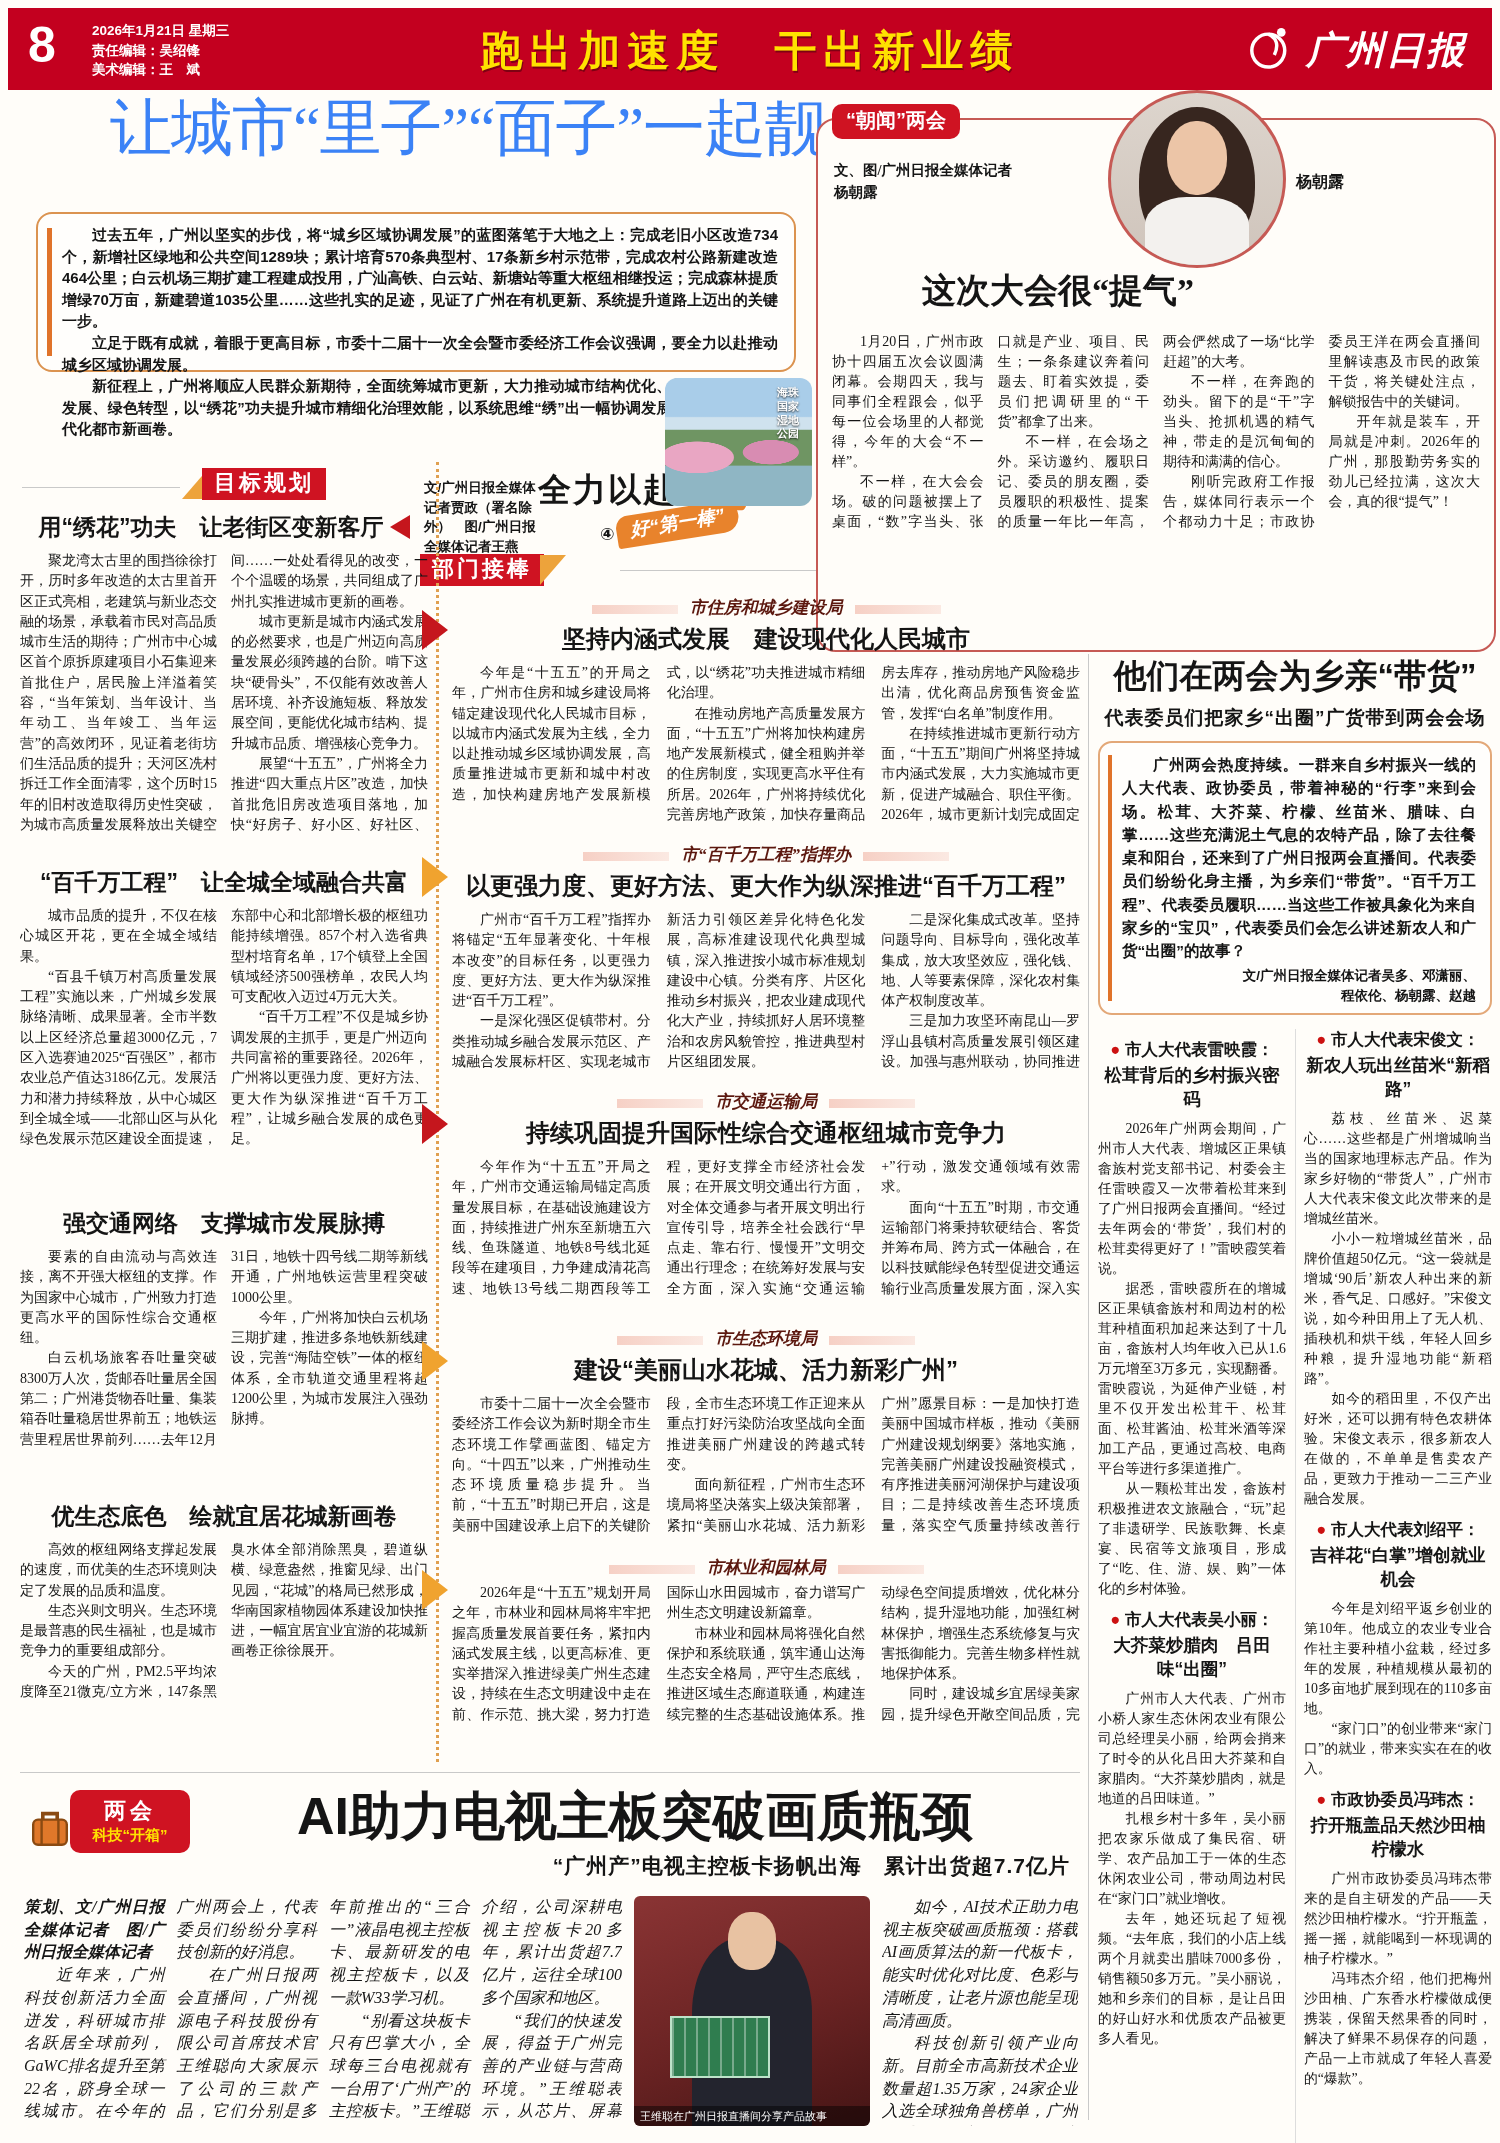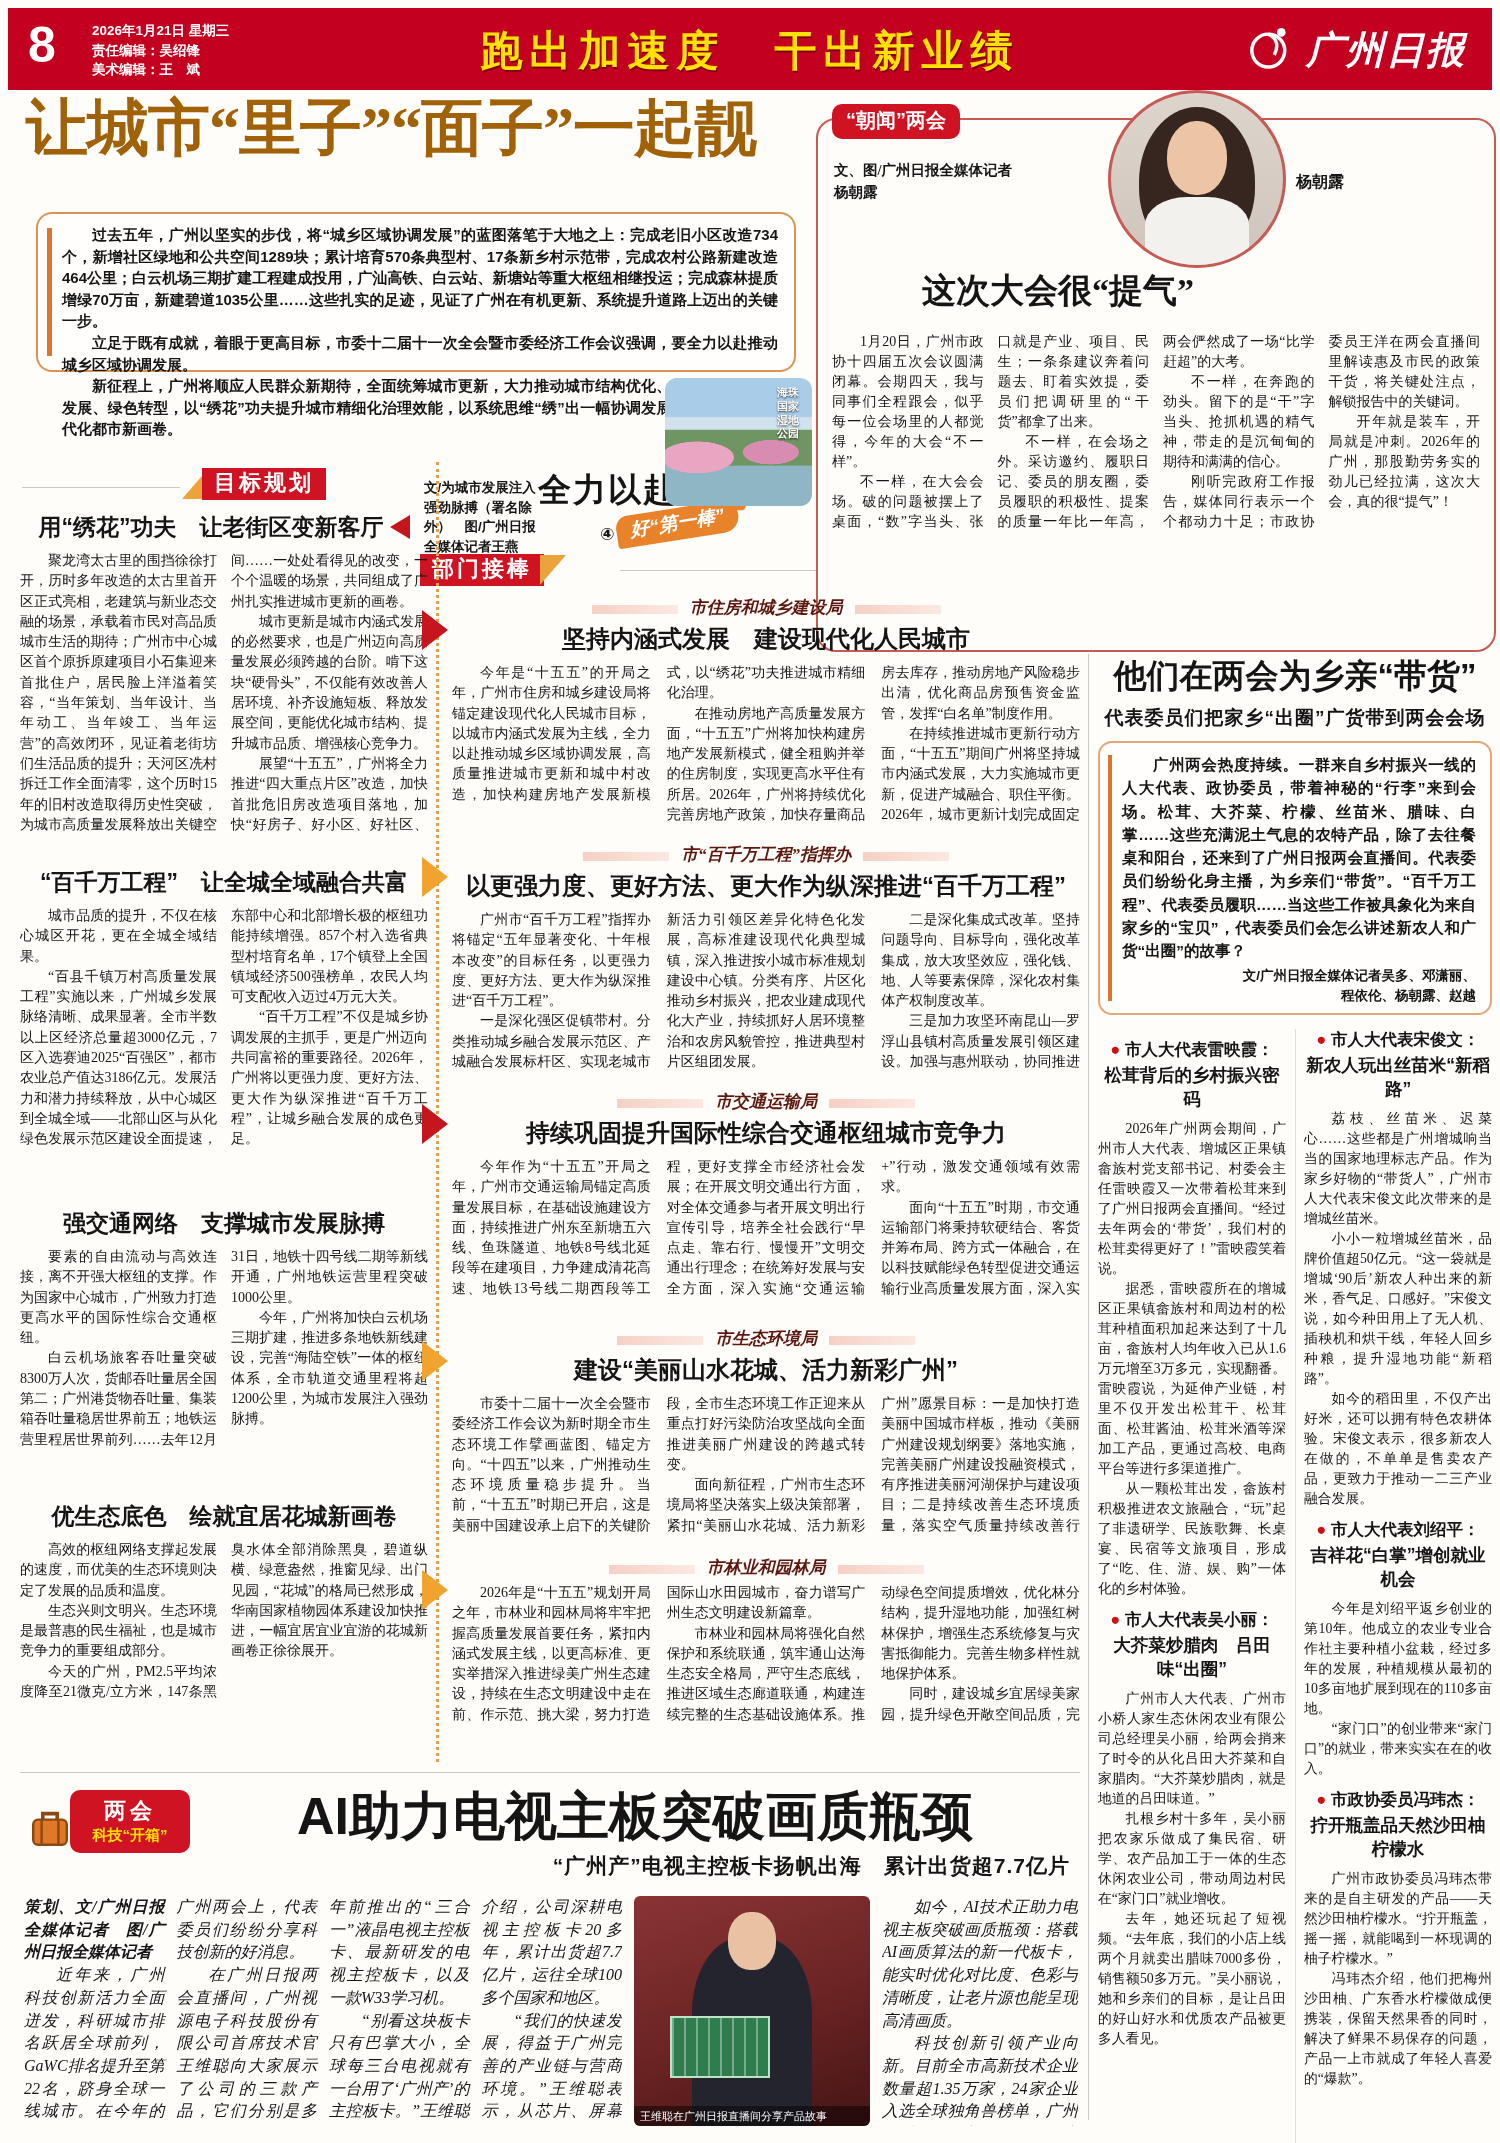--- a/index.html
+++ b/index.html
@@ -11,22 +11,22 @@
   
   .header{left:8px;top:8px;width:1484px;height:82px;background:#c3001f;color:#fff;}
   .pagenum{left:20px;top:8px;font-size:50px;font-weight:900;}
   .meta{left:84px;top:13px;font-size:13.5px;line-height:1.45;font-weight:600;}
   .slogan{left:0;right:0;top:15px;text-align:center;font-size:42px;font-weight:900;color:#ffe200;
           letter-spacing:7px;text-shadow:1px 2px 0 #7e0113;}
   .masthead{right:26px;top:14px;display:flex;align-items:center;gap:10px;}
   .masthead .mh-text{font-size:38px;font-weight:900;font-style:italic;letter-spacing:2px;text-align:center;}
 
   
-  .lead-hl{left:26px;top:96px;width:800px;font-size:62px;font-weight:700;line-height:1.05;
-           letter-spacing:-1px;white-space:nowrap;color:#a16207;}
+  .lead-hl{left:26px;top:96px;width:800px;font-size:62px;font-weight:400;line-height:1.05;
+           letter-spacing:-1px;white-space:nowrap;color:#3b82f6;text-align:right;}
   .lead-sub{left:26px;top:177px;width:800px;font-size:22px;font-weight:800;white-space:nowrap;}
   .lead-box{left:36px;top:212px;width:760px;height:160px;border:2px solid #db9350;border-radius:16px;
             padding:10px 16px 10px 24px;box-sizing:border-box;background:#fffefc;}
   .lead-box::before{content:"";position:absolute;left:9px;top:14px;bottom:14px;width:5px;background:#e0732a;}
   .lead-box p{margin:0;font-size:15px;line-height:1.44;font-weight:700;text-indent:2em;text-align:justify;}
 
   
   .hline{background:#c9c9c9;height:1px;}
   .sec-head{display:flex;align-items:center;height:32px;}
   .sec-tri{width:0;height:0;border-bottom:30px solid #eda33b;border-left:26px solid transparent;margin-right:-6px;}
@@ -160,21 +160,21 @@
     <p>过去五年，广州以坚实的步伐，将“城乡区域协调发展”的蓝图落笔于大地之上：完成老旧小区改造734个，新增社区绿地和公共空间1289块；累计培育570条典型村、17条新乡村示范带，完成农村公路新建改造464公里；白云机场三期扩建工程建成投用，广汕高铁、白云站、新塘站等重大枢纽相继投运；完成森林提质增绿70万亩，新建碧道1035公里……这些扎实的足迹，见证了广州在有机更新、系统提升道路上迈出的关键一步。</p>
     <p>立足于既有成就，着眼于更高目标，市委十二届十一次全会暨市委经济工作会议强调，要全力以赴推动城乡区域协调发展。</p>
     <p>新征程上，广州将顺应人民群众新期待，全面统筹城市更新，大力推动城市结构优化、品质提升、协调发展、绿色转型，以“绣花”功夫提升城市精细化治理效能，以系统思维“绣”出一幅协调发展、人民安居的现代化都市新画卷。</p>
   </div>
 
   <div class="abs hline" style="left:22px;top:487px;width:158px;"></div>
   <div class="abs sec-head sans" style="left:182px;top:468px;">
     <span class="sec-tri"></span>
     <span class="sec-box">目标规划</span>
   </div>
-  <div class="abs byline-mid sans">文/为城市发展注入强劲脉搏（署名除外）　图/广州日报全媒体记者王燕</div>
+  <div class="abs byline-mid sans">文/广州日报全媒体记者贾政（署名除外）　图/广州日报全媒体记者王燕</div>
   <div class="abs banner sans">
     <span class="b1">全力以赴</span>
     <span class="brun">跑</span>
     <span class="brib">好“第一棒”</span>
     <span class="bnum">④</span>
   </div>
   <div class="abs photo-park">
     <span class="photo-cap sans">海珠国家湿地公园</span>
   </div>
 

